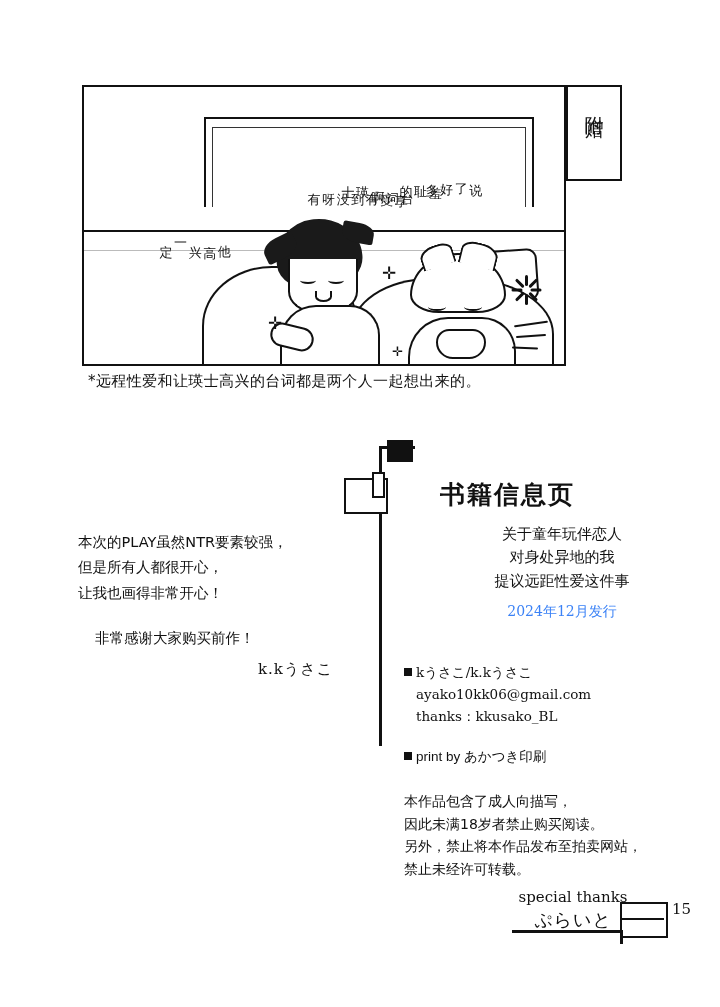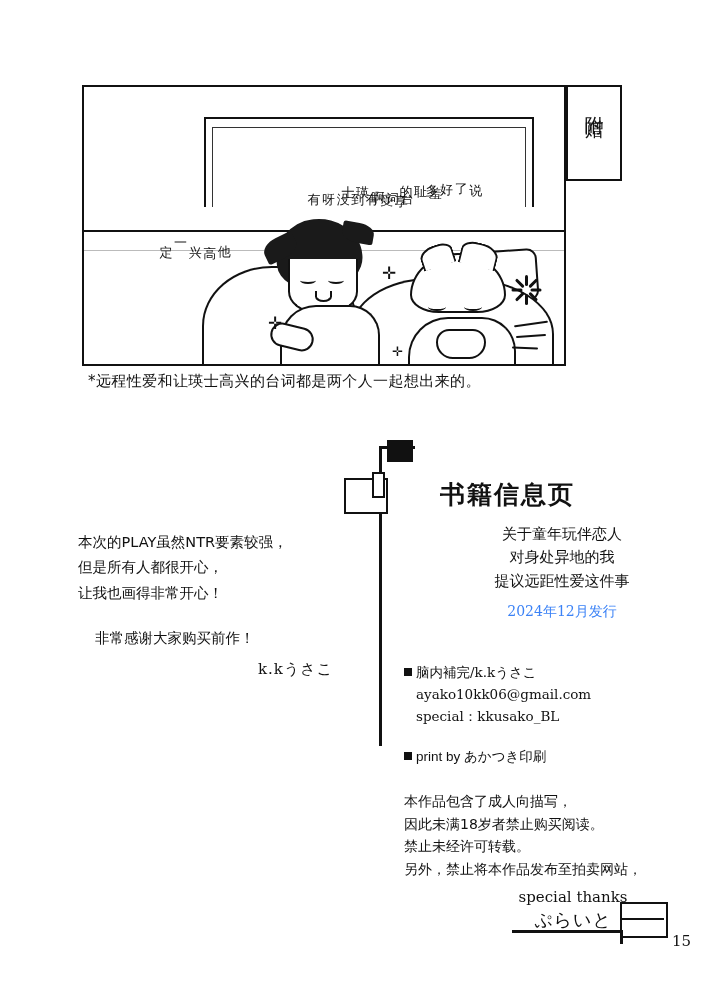--- a/index.html
+++ b/index.html
@@ -502,21 +502,21 @@
     left: 620px;
     top: 930px;
     width: 3px;
     height: 14px;
     background: #111;
   }
 
   .page-num {
     position: absolute;
     left: 672px;
-    top: 934px;
+    top: 902px;
     font-family: "DejaVu Serif", serif;
     font-size: 15px;
     line-height: 1.05;
     color: #111;
     text-align: center;
     width: 14px;
   }
 </style>
 </head>
 <body>
@@ -611,39 +611,39 @@
 <div class="colo-title">书籍信息页</div>
 <div class="colo-sub">
   <div>关于童年玩伴恋人</div>
   <div>对身处异地的我</div>
   <div>提议远距性爱这件事</div>
 </div>
 <div class="colo-date">2024年12月发行</div>
 
 <div class="credits">
   <div class="row">
-    <span class="bullet"></span><span>脑内補完/k.kうさこ</span>
+    <span class="bullet"></span><span>kうさこ/k.kうさこ</span>
   </div>
   <div class="row indent">
     <span>ayako10kk06@gmail.com</span>
   </div>
   <div class="row indent">
-    <span>special：kkusako_BL</span>
+    <span>thanks：kkusako_BL</span>
   </div>
 </div>
 
 <div class="printby">
   <span class="bullet"></span><span>print by  あかつき印刷</span>
 </div>
 
 <div class="notice">
   <div>本作品包含了成人向描写，</div>
   <div>因此未满18岁者禁止购买阅读。</div>
+  <div>另外，禁止将本作品发布至拍卖网站，</div>
   <div>禁止未经许可转载。</div>
-  <div>另外，禁止将本作品发布至拍卖网站，</div>
 </div>
 
 <div class="thanks">
   <div>special thanks</div>
   <div class="name">ぷらいと</div>
 </div>
 <div class="thanks-rule"></div>
 <div class="thanks-box"></div>
 <div class="thanks-tail"></div>
 

